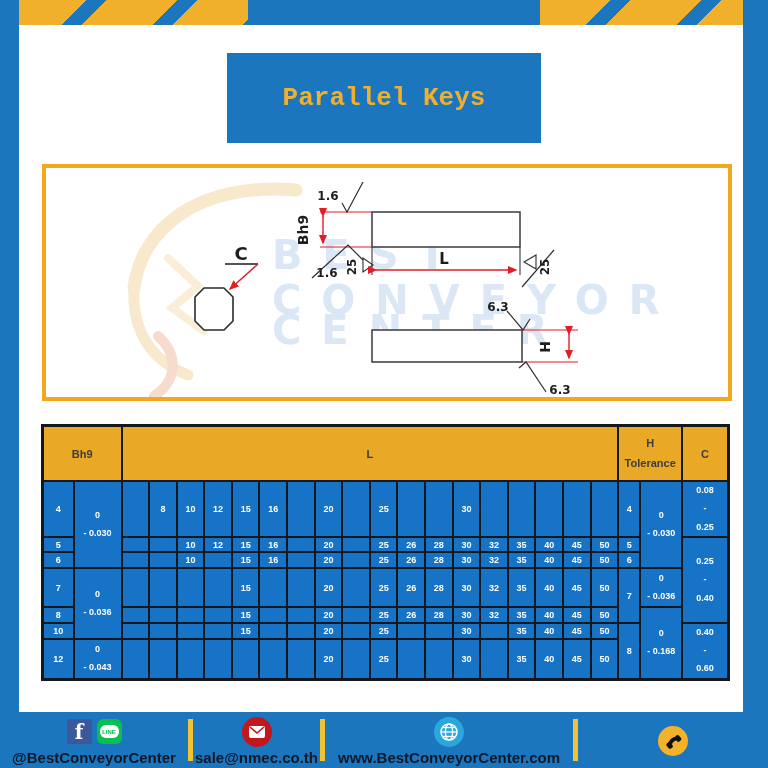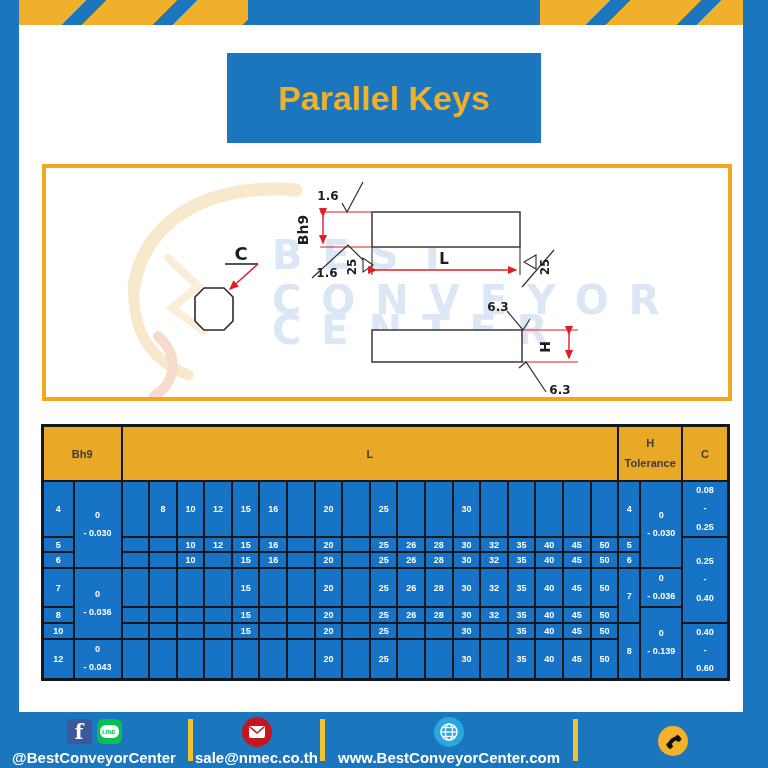--- a/index.html
+++ b/index.html
@@ -10,21 +10,21 @@
   .stripes{position:absolute;top:0;height:25px;
            background:repeating-linear-gradient(135deg,var(--yellow) 0 50px,var(--blue) 50px 64px);}
   .stripes.left{left:16px;width:232px;}
   .stripes.right{left:540px;width:228px;}
   .side-border{position:absolute;top:0;bottom:0;background:var(--blue);}
   .side-border.l{left:0;width:19px;}
   .side-border.r{right:0;width:25px;}
   
   .title-box{position:absolute;left:227px;top:53px;width:314px;height:90px;background:var(--blue);
              display:flex;flex-direction:column;justify-content:center;align-items:center;}
-  .title-box div{font-family:Liberation Sans, sans-serif;font-weight:bold;font-size:34px;
+  .title-box div{font-family:Liberation Mono, monospace;font-weight:bold;font-size:26px;
                  line-height:40px;color:var(--yellow);}
   
   .diagram-box{position:absolute;left:42px;top:164px;width:682px;height:229px;
                border:4px solid #f2a71f;background:#fff;}
   .wm-text{font-family:"DejaVu Sans",sans-serif;font-weight:bold;fill:#dbe7f5;
            font-size:40px;letter-spacing:20px;}
   .dimtext{font-family:"DejaVu Sans",sans-serif;font-weight:bold;fill:#1d1d1d;}
   
   .spec-table{position:absolute;left:41px;top:424px;border-collapse:collapse;table-layout:fixed;
               border:3px solid #14181d;}
@@ -32,21 +32,21 @@
   .spec-table thead th{background:var(--orange);color:#3d3d3d;font-size:11px;font-weight:bold;height:53px;}
   .spec-table tbody td{background:var(--tblue);color:#fff;font-size:9px;font-weight:bold;
                        text-align:center;vertical-align:middle;}
   .ln{line-height:1.05;}
   .ln + .ln{margin-top:9px;}
   .hdr-stack .ln + .ln{margin-top:8px;}
   
   .footer{position:absolute;left:0;top:712px;width:768px;height:56px;background:var(--blue);
           display:flex;align-items:stretch;}
   .fsec{display:flex;flex-direction:column;align-items:center;justify-content:center;padding-top:2px;}
-  .fsec .label{color:#ffffff;font-weight:bold;font-size:15px;margin-top:2px;white-space:nowrap;}
+  .fsec .label{color:#0f172a;font-weight:bold;font-size:15px;margin-top:2px;white-space:nowrap;}
   .fdiv{width:5px;background:#f2c330;margin:7px 0;}
   .icon-row{display:flex;gap:5px;align-items:center;height:30px;}
   .fb{width:25px;height:25px;background:#3a589b;color:#fff;font-family:"DejaVu Serif",serif;
       font-weight:bold;font-size:20px;display:flex;align-items:flex-end;justify-content:center;line-height:23px;}
   .lineic{width:25px;height:25px;background:#06c151;border-radius:6px;display:flex;align-items:center;justify-content:center;}
   .lineic .bub{width:19px;height:13px;background:#fff;border-radius:6px;color:#06c151;
                font-size:6px;font-weight:bold;display:flex;align-items:center;justify-content:center;}
   .circ{border-radius:50%;display:flex;align-items:center;justify-content:center;}
 </style>
 </head>
@@ -297,21 +297,21 @@
           <td>26</td>
           <td>28</td>
           <td>30</td>
           <td>32</td>
           <td>35</td>
           <td>40</td>
           <td>45</td>
           <td>50</td>
           <td rowspan="3">
             <div class="ln">0</div>
-            <div class="ln">- 0.139</div>
+            <div class="ln">- 0.168</div>
           </td>
         </tr>
         <tr style="height: 16px;">
           <td>10</td>
           <td></td>
           <td></td>
           <td></td>
           <td></td>
           <td>15</td>
           <td></td>

